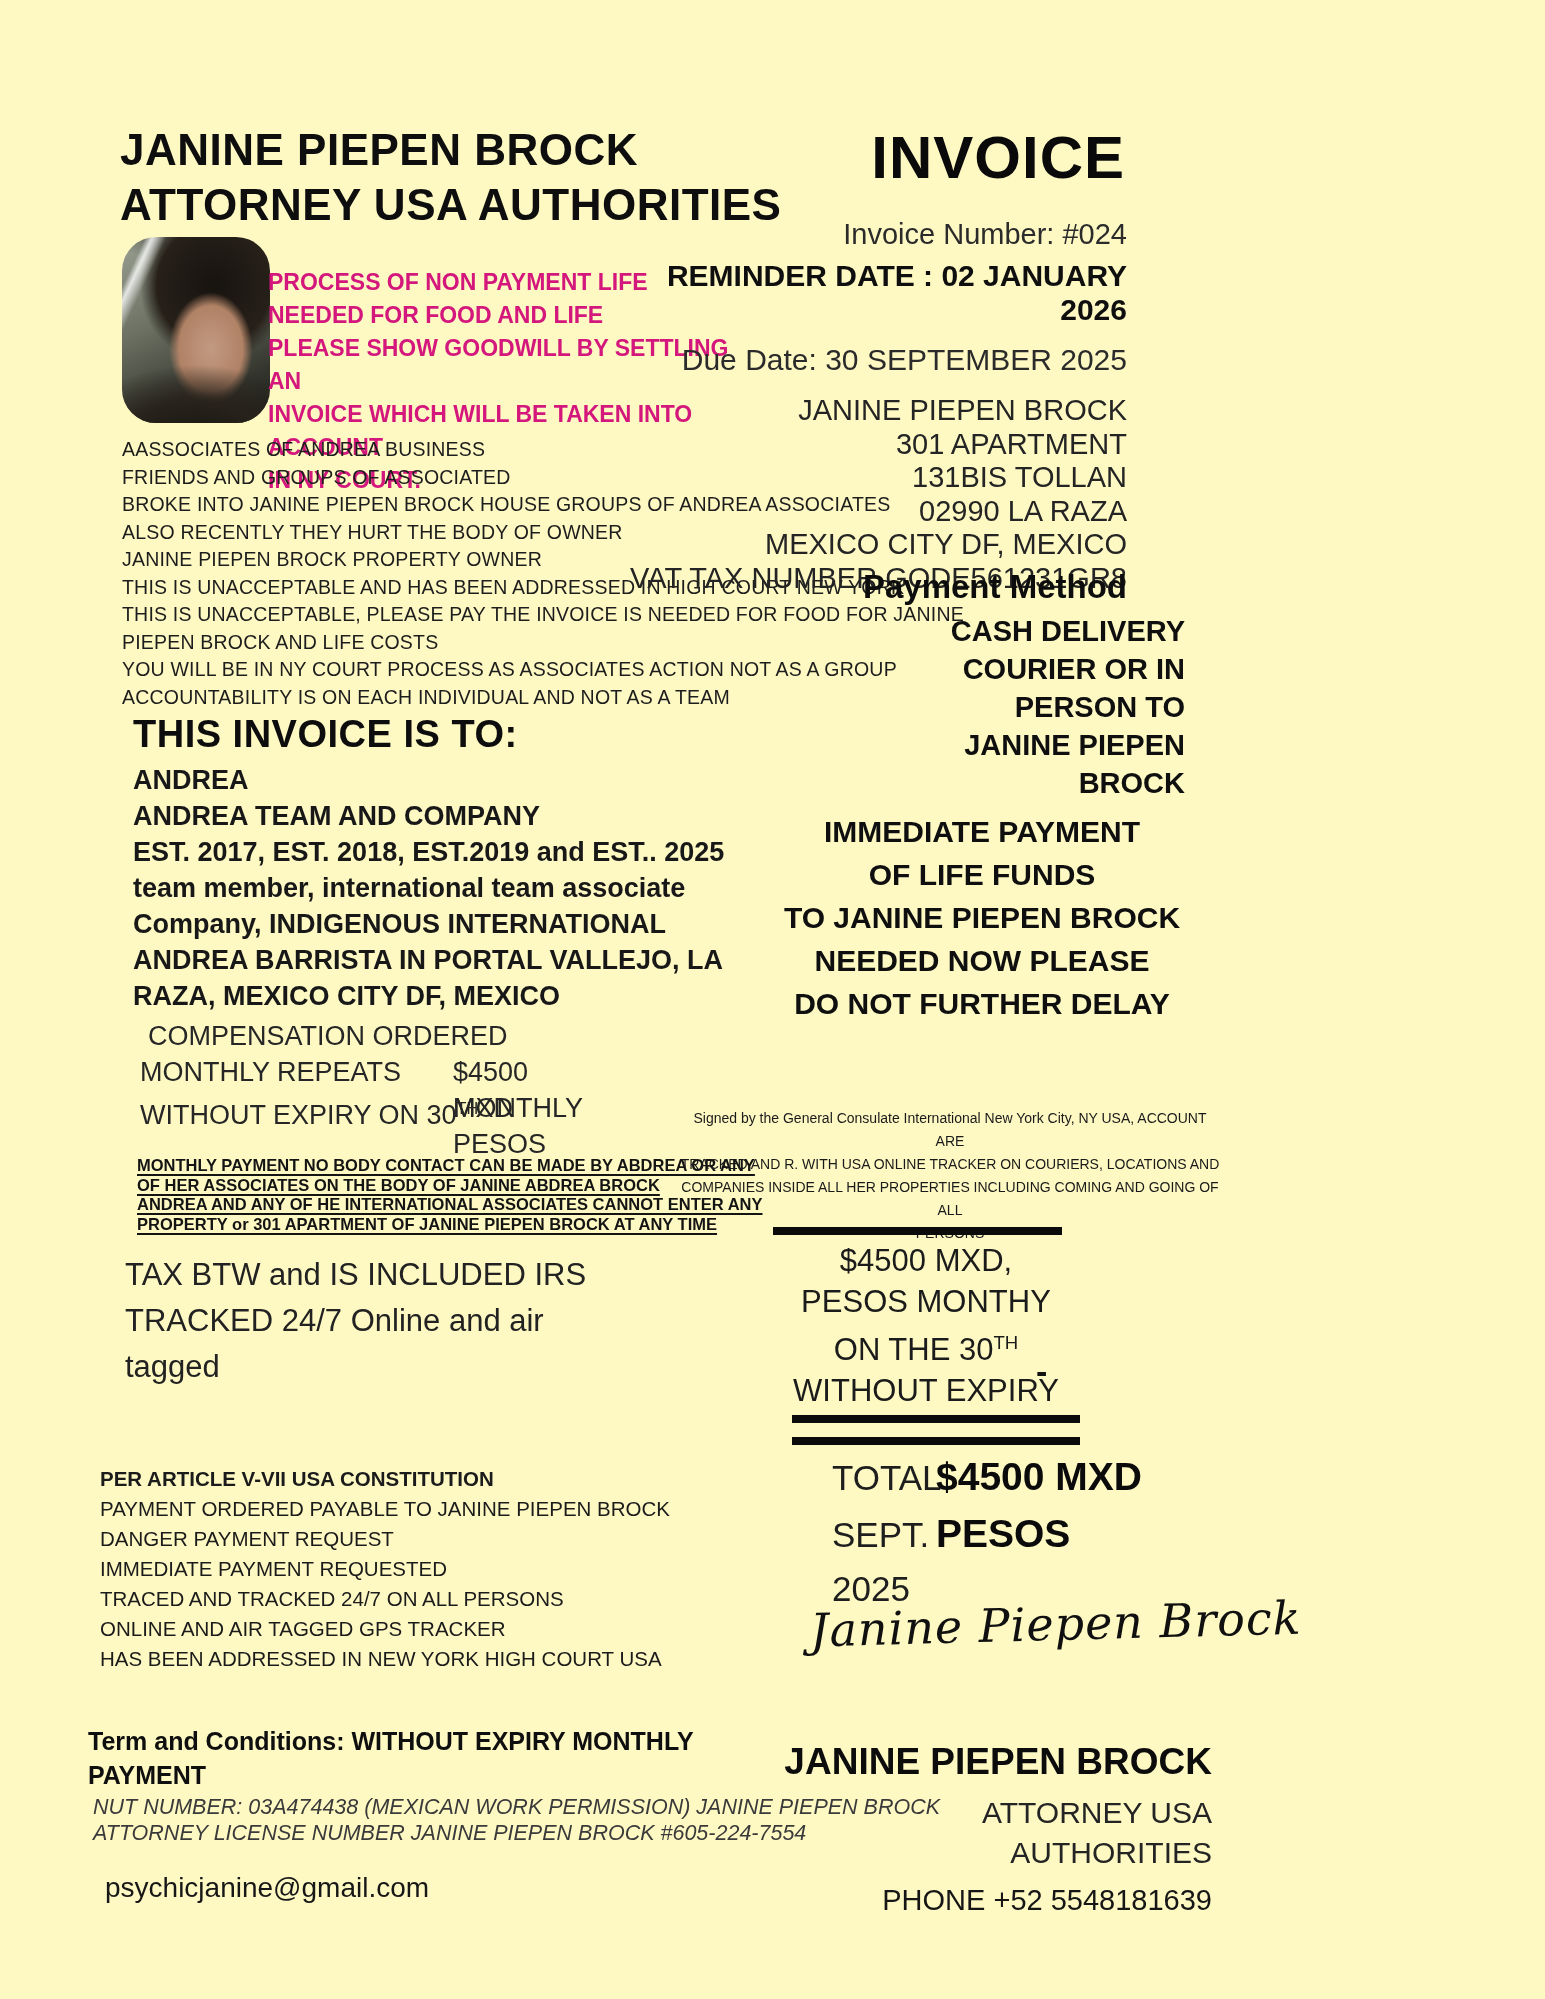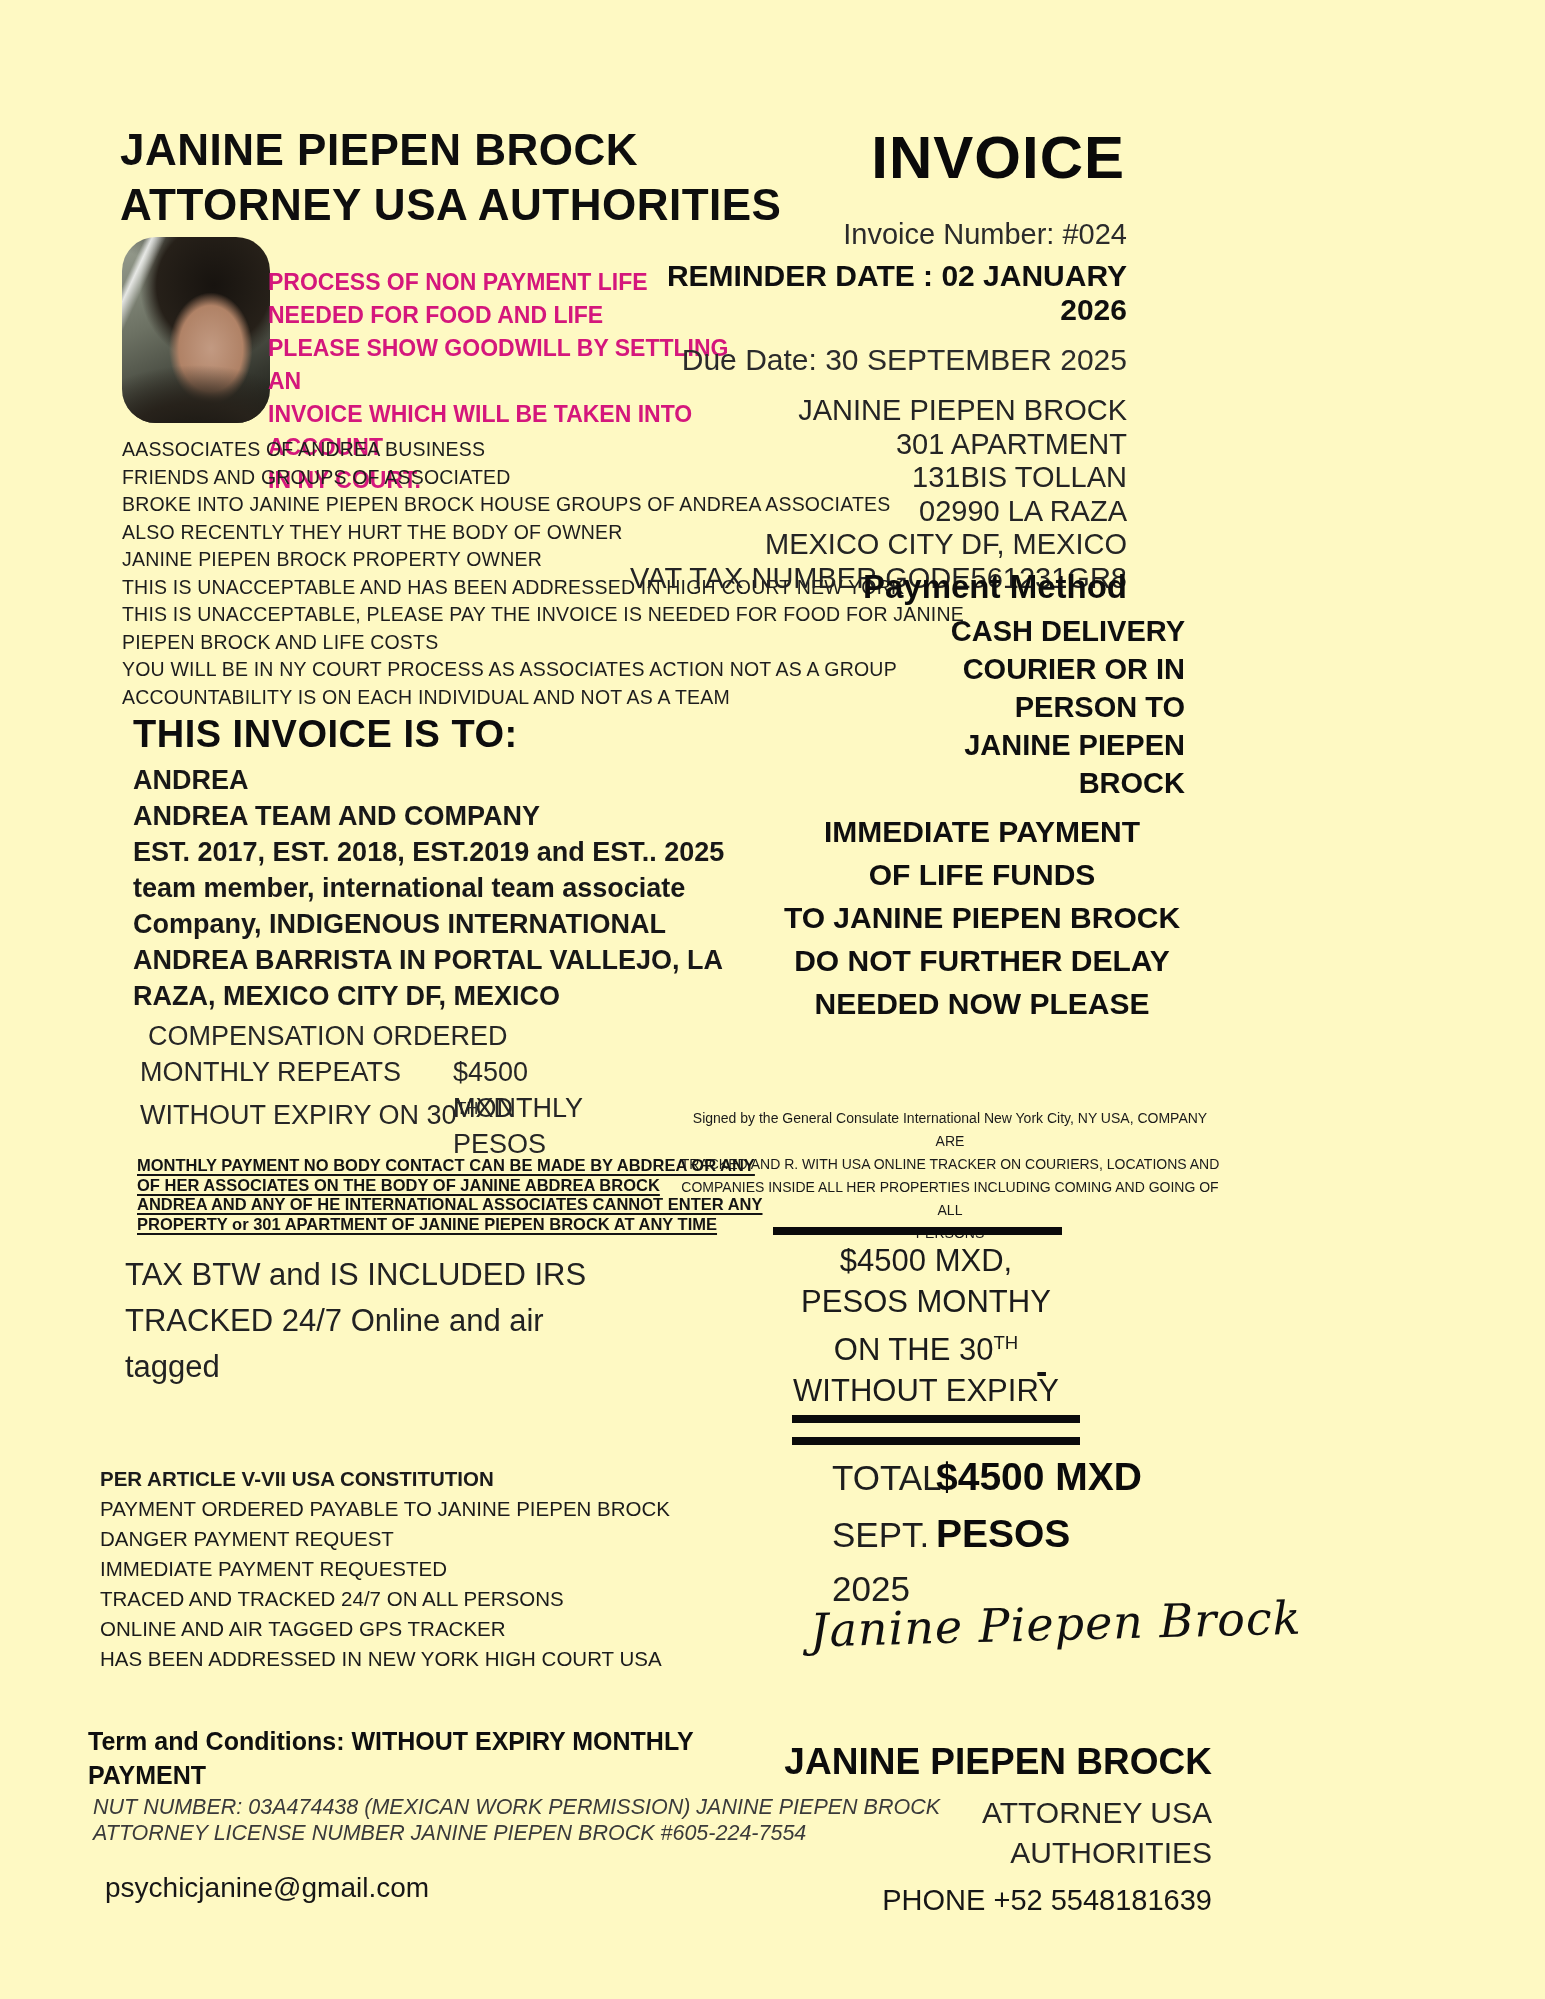--- a/index.html
+++ b/index.html
@@ -164,21 +164,21 @@
   </div>
 
   <div class="abs restrict">
     <div>MONTHLY PAYMENT NO BODY CONTACT CAN BE MADE BY ABDREA OR ANY</div>
     <div>OF HER ASSOCIATES ON THE BODY OF JANINE ABDREA BROCK</div>
     <div>ANDREA AND ANY OF HE INTERNATIONAL ASSOCIATES CANNOT ENTER ANY</div>
     <div>PROPERTY or 301 APARTMENT OF JANINE PIEPEN BROCK AT ANY TIME</div>
   </div>
 
   <div class="abs signed">
-    <div>Signed by the General Consulate International New York City, NY USA, COMPANY ARE</div>
+    <div>Signed by the General Consulate International New York City, NY USA, ACCOUNT ARE</div>
     <div>TRACKED AND R. WITH USA ONLINE TRACKER ON COURIERS, LOCATIONS AND</div>
     <div>COMPANIES INSIDE ALL HER PROPERTIES INCLUDING COMING AND GOING OF ALL</div>
     <div>PERSONS</div>
   </div>
 
   <div class="abs rightcol">
     <div class="inv-label">INVOICE</div>
     <div class="inv-number">Invoice Number: #024</div>
     <div class="inv-reminder">REMINDER DATE : 02 JANUARY 2026</div>
     <div class="inv-due">Due Date: 30 SEPTEMBER 2025</div>
@@ -198,22 +198,22 @@
     <div>COURIER OR IN</div>
     <div>PERSON TO</div>
     <div>JANINE PIEPEN</div>
     <div>BROCK</div>
   </div>
 
   <div class="abs urgent">
     <div>IMMEDIATE PAYMENT</div>
     <div>OF LIFE FUNDS</div>
     <div>TO JANINE PIEPEN BROCK</div>
+    <div>NEEDED NOW PLEASE</div>
     <div>DO NOT FURTHER DELAY</div>
-    <div>NEEDED NOW PLEASE</div>
   </div>
 
   <div class="abs taxnote">
     <div>TAX BTW and IS INCLUDED IRS</div>
     <div>TRACKED 24/7 Online and air</div>
     <div>tagged</div>
   </div>
 
   <div class="abs bar bar1"></div>
   <div class="abs amountbox">

